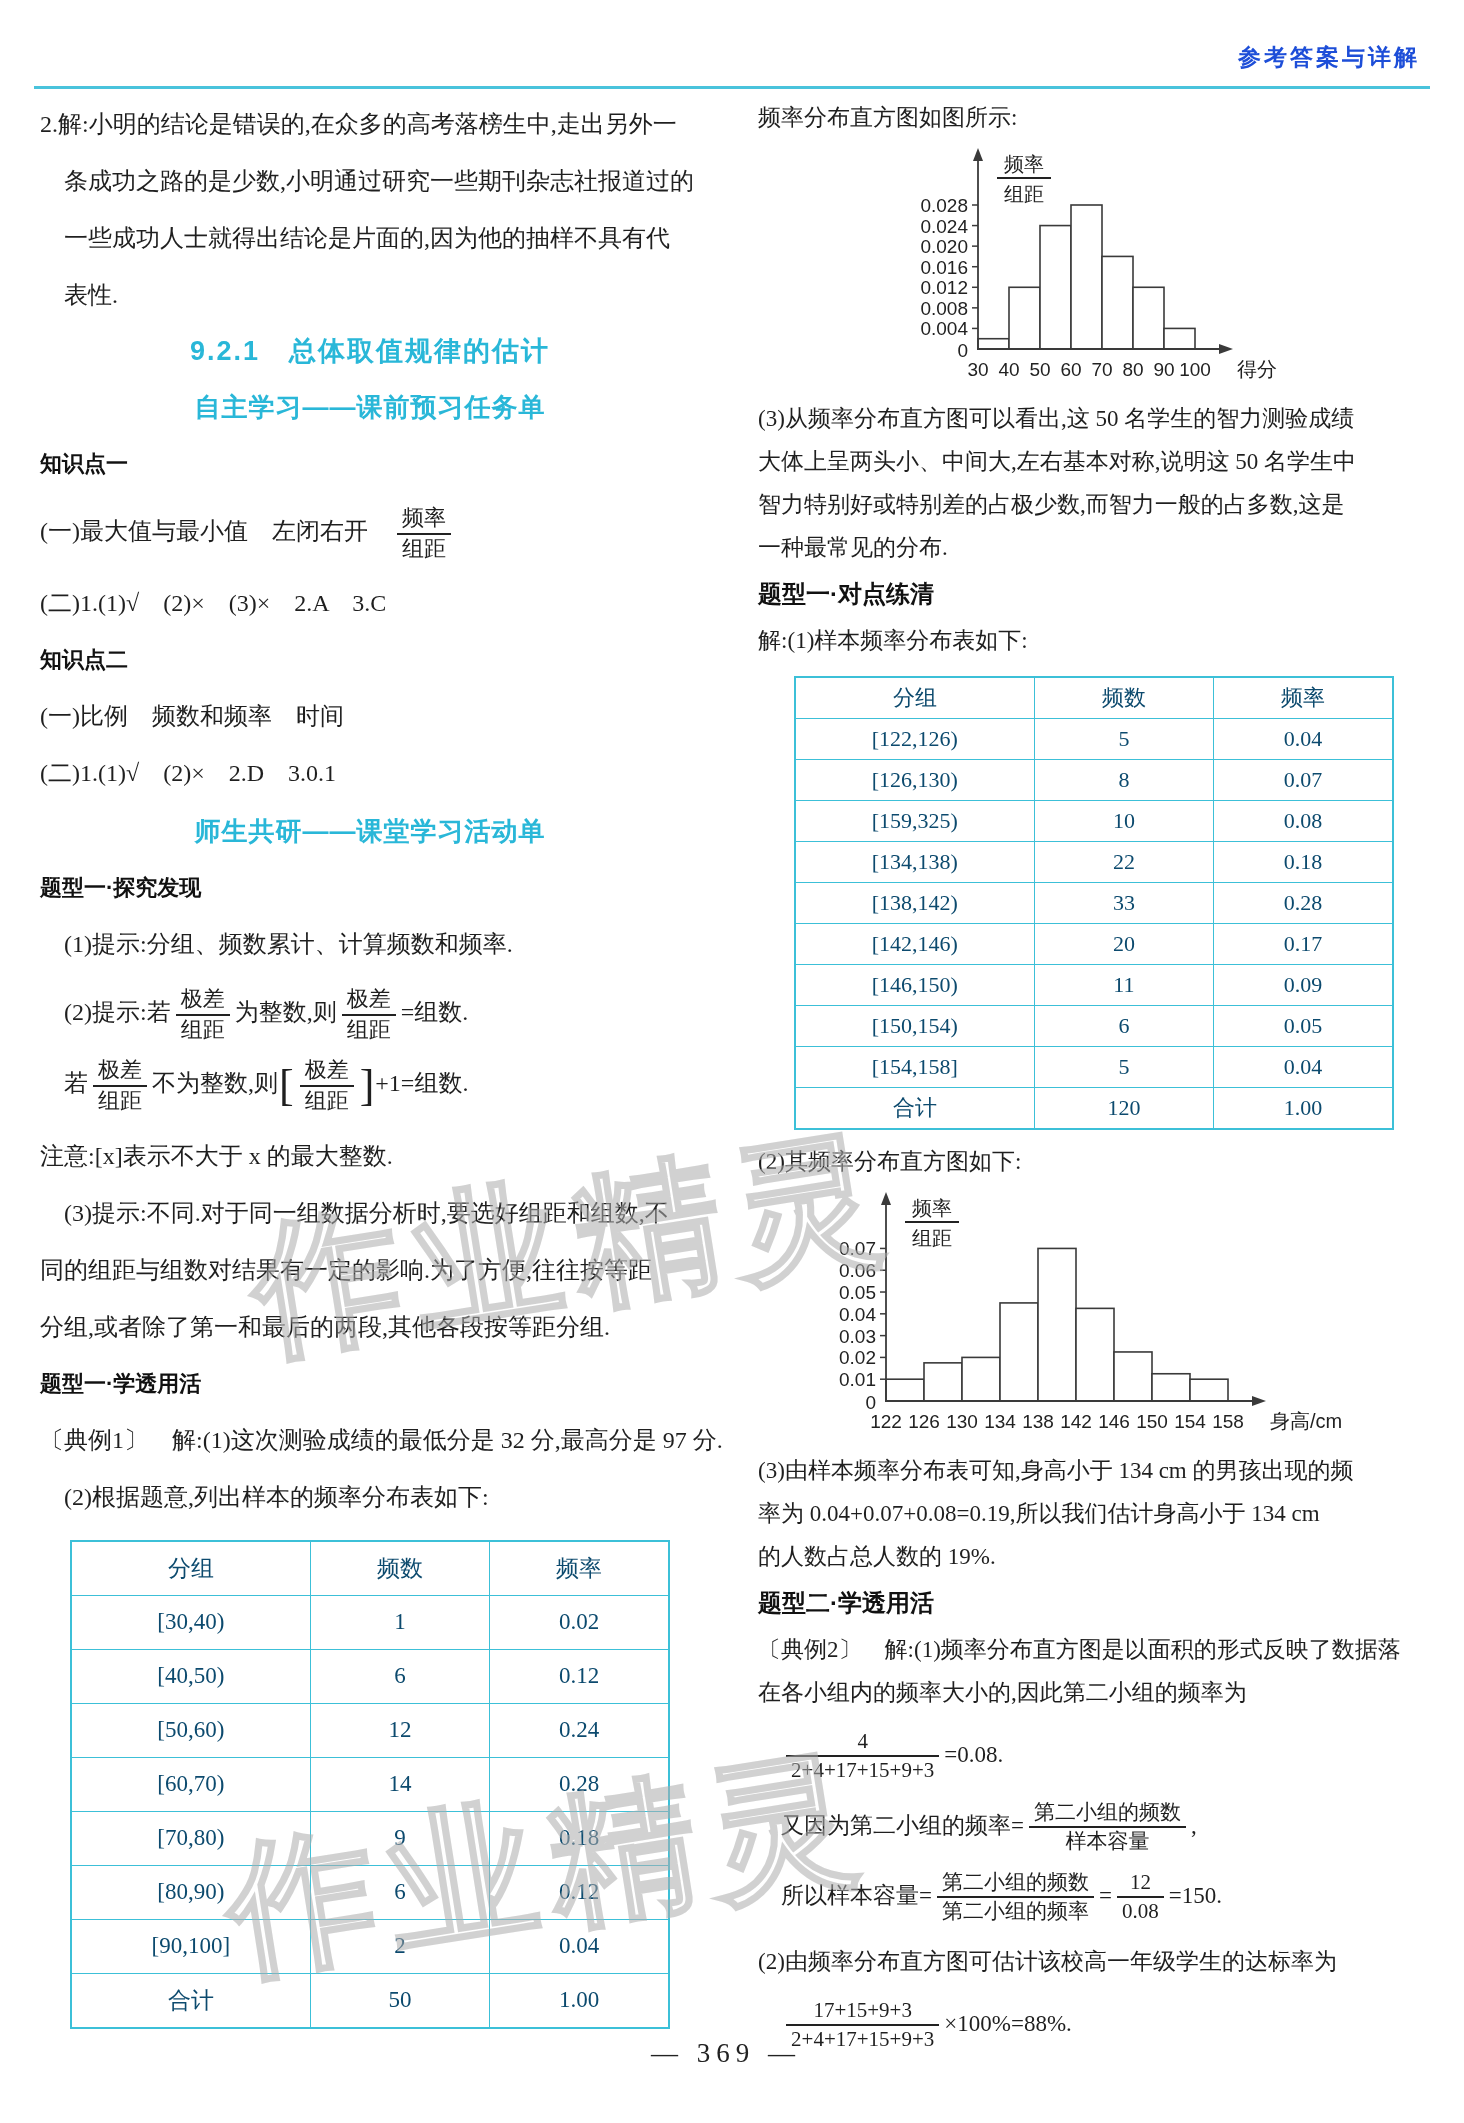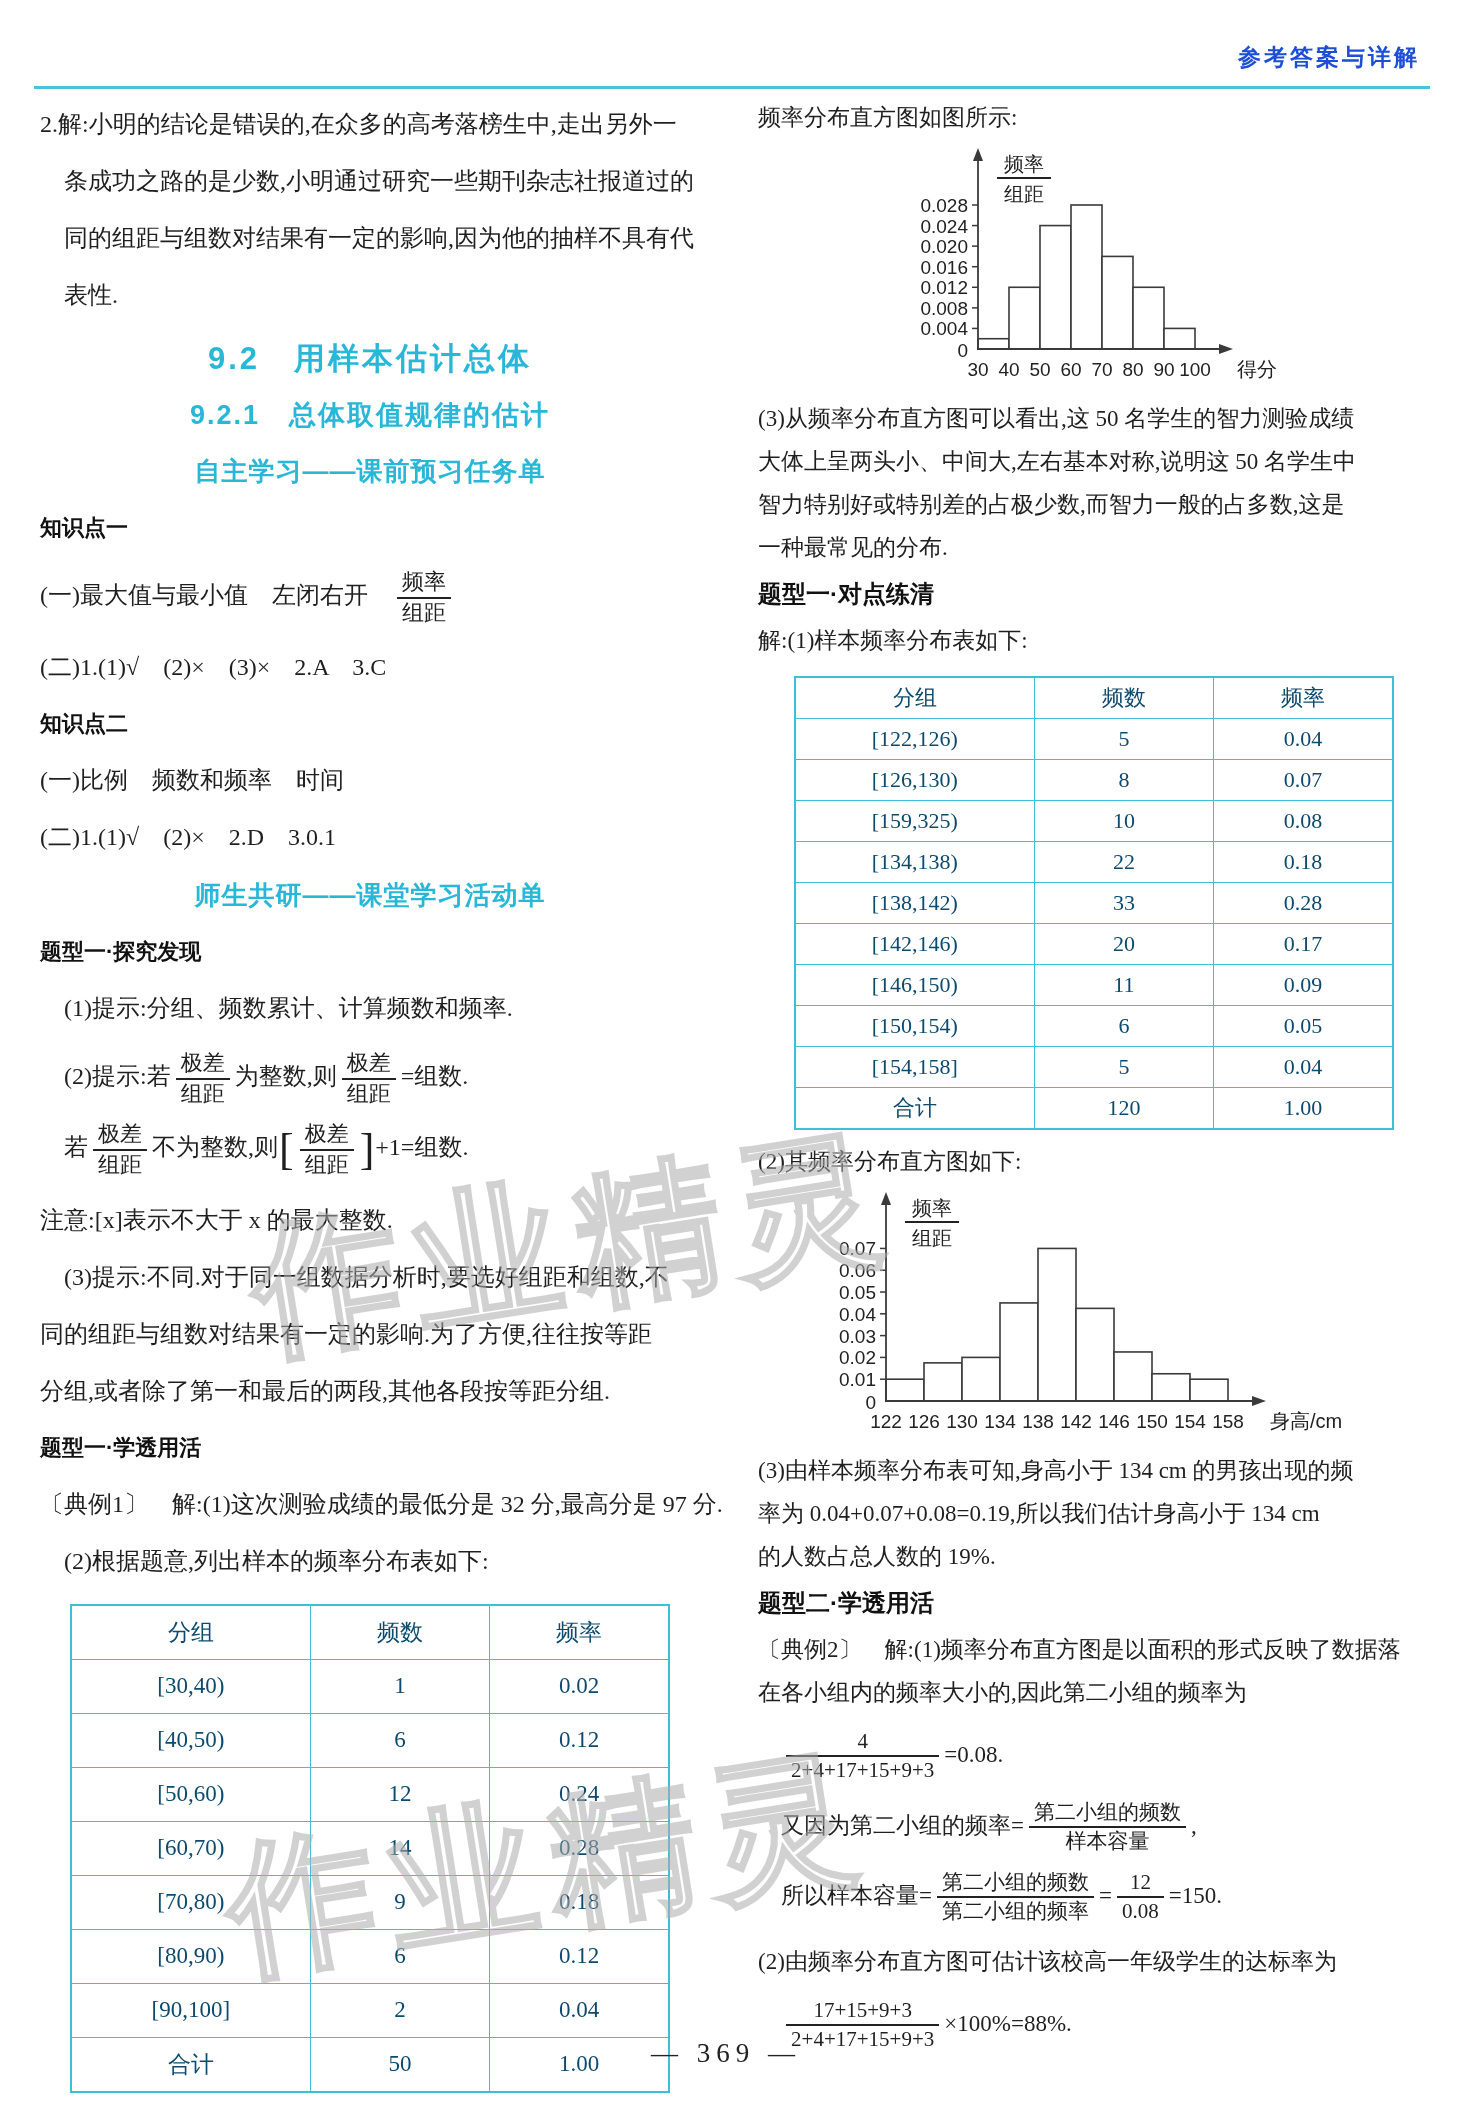--- a/index.html
+++ b/index.html
@@ -81,24 +81,23 @@
 
 <div class="header-title">参考答案与详解</div>
 <div class="header-rule"></div>
 
 <div class="columns">
 
   <div class="col col-left">
     <div>
         <div class="line">2.解:小明的结论是错误的,在众多的高考落榜生中,走出另外一</div>
         <div class="line">　条成功之路的是少数,小明通过研究一些期刊杂志社报道过的</div>
-        <div class="line">　同的组距与组数对结果有一定的影响,因为他的抽样不具有代</div>
+        <div class="line">　一些成功人士就得出结论是片面的,因为他的抽样不具有代</div>
         <div class="line">　表性.</div>
       </div>
-    <div class="h-sec h-92">9.2　用样本估计总体</div>
     <div class="h-sec h-921">9.2.1　总体取值规律的估计</div>
     <div class="h-sec h-banner">自主学习——课前预习任务单</div>
     <div class="h-tx">知识点一</div>
     <div class="fline"><span>(一)最大值与最小值　左闭右开　</span><span class="frac"><span class="num">频率</span><span class="den">组距</span></span></div>
     <div class="line">(二)1.(1)√　(2)×　(3)×　2.A　3.C</div>
     <div class="h-tx">知识点二</div>
     <div class="line">(一)比例　频数和频率　时间</div>
     <div class="line">(二)1.(1)√　(2)×　2.D　3.0.1</div>
     <div class="h-sec h-banner">师生共研——课堂学习活动单</div>
     <div class="h-tx">题型一·探究发现</div>

